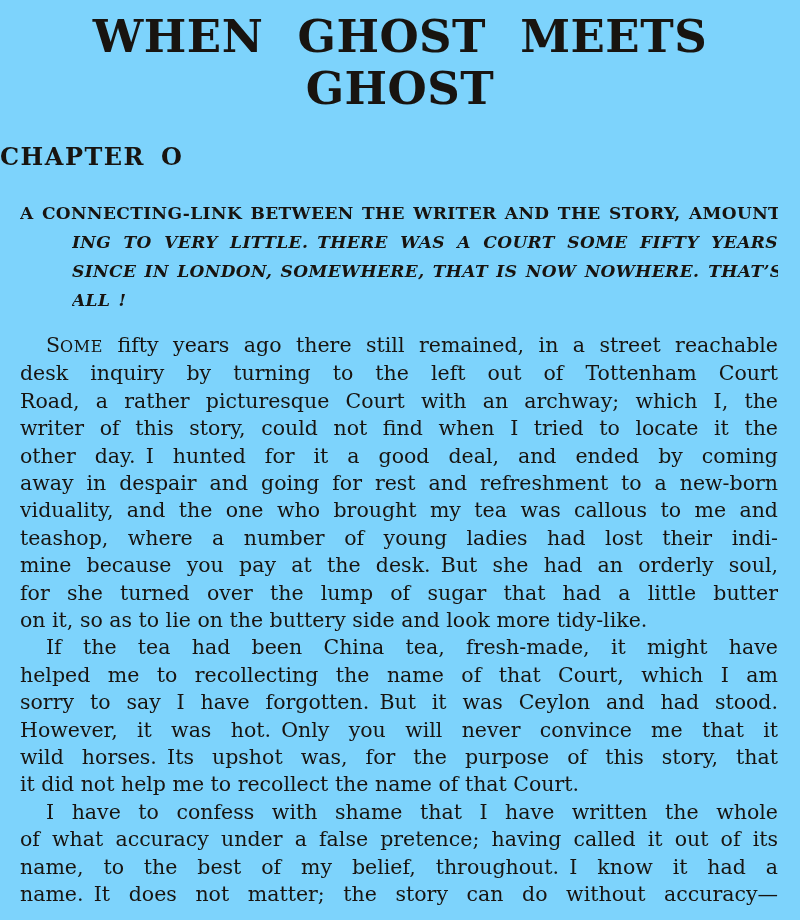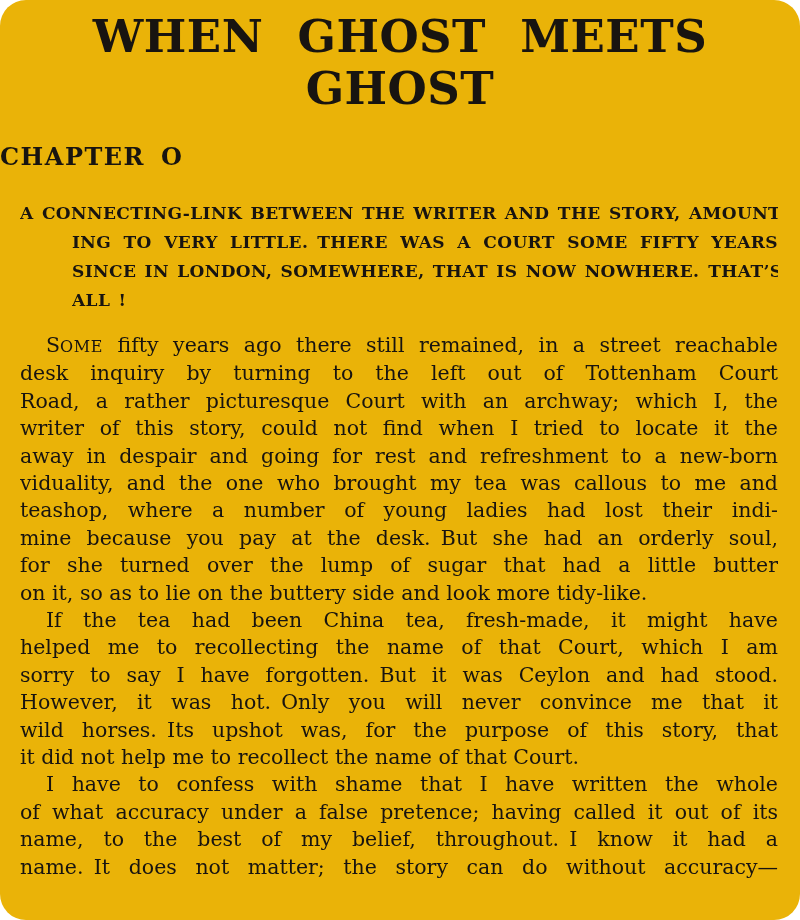--- a/index.html
+++ b/index.html
@@ -1,23 +1,22 @@
 <!DOCTYPE html>
 <html><head>
 <meta charset="utf-8">
 <style>
   html,body{margin:0;padding:0;background:#ffffff;}
   .page{
     position:relative;
     width:800px;height:920px;
-    background:#eab308;
+    background:#7dd3fc;
     color:#181410;
     font-family:"DejaVu Serif","Liberation Serif",serif;
     overflow:hidden;
-    border-radius:26px;
     -webkit-font-smoothing:antialiased;
   }
   .title{
     text-align:center;
     font-weight:bold;
     font-size:45px;
     line-height:1.15;
     margin:0;
     padding-top:11px;
     word-spacing:0.40em;
@@ -39,21 +38,21 @@
     line-height:29px;
     letter-spacing:0.4px;
     word-spacing:2px;
   }
   .sline{
     text-align:justify;
     text-align-last:justify;
     white-space:nowrap;
     overflow:hidden;
   }
-  .sline:not(.first){margin-left:52px;}
+  .sline:not(.first){margin-left:52px;font-style:italic;}
   .sline.last{text-align-last:left;}
   .bodytext{
     margin:17px 22px 0 20px;
     font-size:20.5px;
     line-height:27.4px;
   }
   .bline{
     text-align:justify;
     text-align-last:justify;
     white-space:nowrap;
@@ -74,20 +73,21 @@
       <div class="sline">ING TO VERY LITTLE. THERE WAS A COURT SOME FIFTY YEARS</div>
       <div class="sline">SINCE IN LONDON, SOMEWHERE, THAT IS NOW NOWHERE. THAT’S</div>
       <div class="sline last">ALL !</div>
     </div>
   <div class="bodytext">
       <div class="para">
         <div class="bline first"><span>S</span><span class="sc">OME</span><span> fifty years ago there still remained, in a street reachable</span></div>
         <div class="bline"><span>desk inquiry by turning to the left out of Tottenham Court</span></div>
         <div class="bline"><span>Road, a rather picturesque Court with an archway; which I, the</span></div>
         <div class="bline"><span>writer of this story, could not find when I tried to locate it the</span></div>
+        <div class="bline"><span>other day. I hunted for it a good deal, and ended by coming</span></div>
         <div class="bline"><span>away in despair and going for rest and refreshment to a new-born</span></div>
         <div class="bline"><span>viduality, and the one who brought my tea was callous to me and</span></div>
         <div class="bline"><span>teashop, where a number of young ladies had lost their indi-</span></div>
         <div class="bline"><span>mine because you pay at the desk. But she had an orderly soul,</span></div>
         <div class="bline"><span>for she turned over the lump of sugar that had a little butter</span></div>
         <div class="bline last"><span>on it, so as to lie on the buttery side and look more tidy-like.</span></div>
       </div>
       <div class="para">
         <div class="bline first"><span>If the tea had been China tea, fresh-made, it might have</span></div>
         <div class="bline"><span>helped me to recollecting the name of that Court, which I am</span></div>

